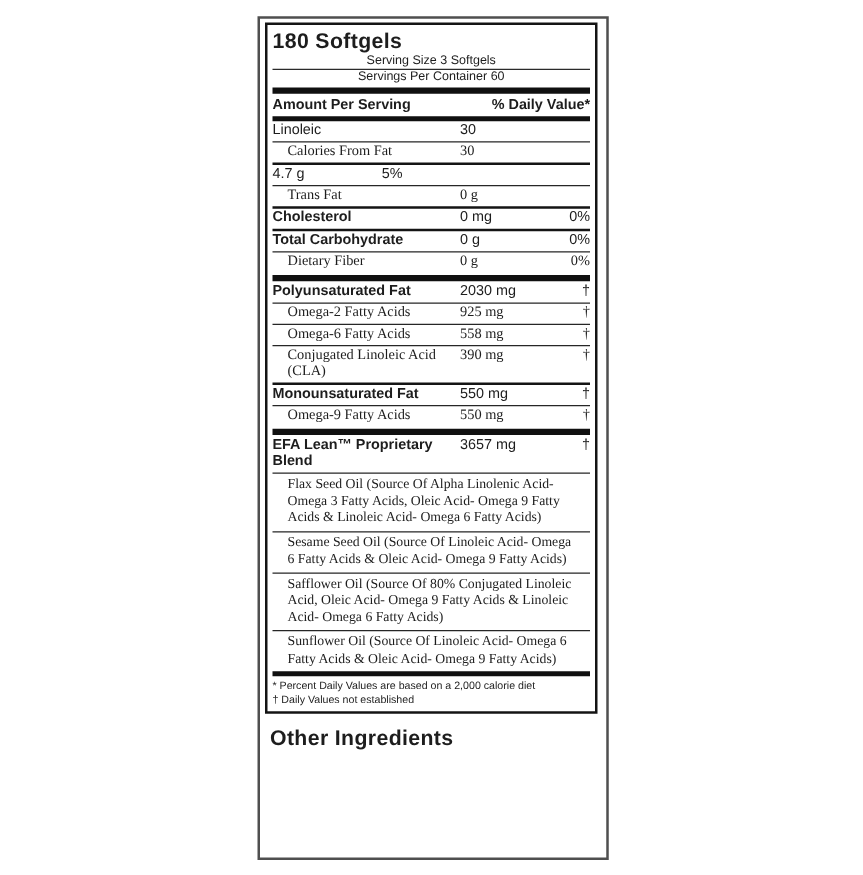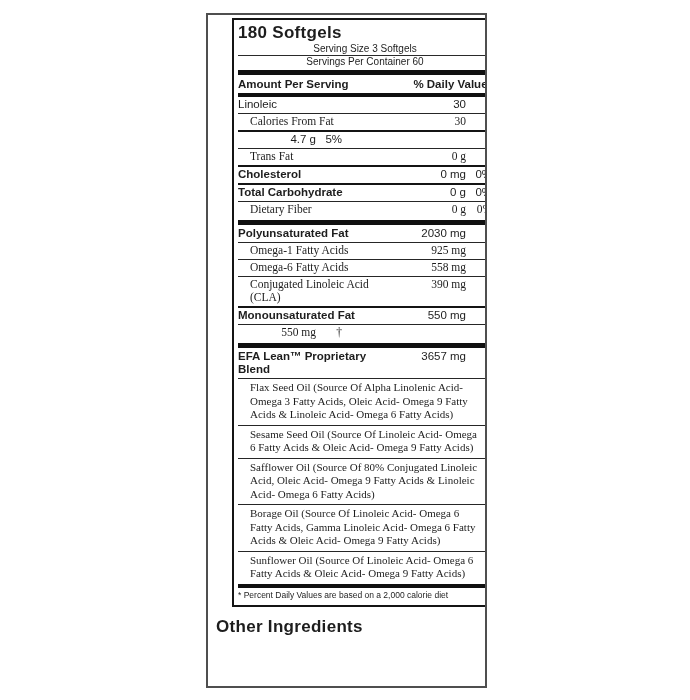--- a/index.html
+++ b/index.html
@@ -23,21 +23,20 @@
     background: #ffffff;
     padding: 3px 4px;
     overflow: hidden;
   }
   .facts-box {
     box-sizing: border-box;
     width: 266px;
     border: 2px solid #141414;
     padding: 2px 4px 3px 4px;
     background: #ffffff;
-    margin-left: 20px;
   }
   .title {
     font-size: 17px;
     font-weight: bold;
     line-height: 21px;
     letter-spacing: 0.3px;
   }
   .serv {
     font-size: 10px;
     line-height: 12px;
@@ -65,21 +64,21 @@
     font-size: 11.5px;
     line-height: 13px;
     padding: 1px 0 2px 0;
   }
   .row .lbl {
     flex: 1;
     white-space: pre-line;
   }
   .row.main .lbl { font-weight: bold; }
   .row.indent .lbl { padding-left: 12px; }
-  .amt { width: 78px; text-align: right; white-space: nowrap; }
+  .amt { width: 78px; white-space: nowrap; }
   .dv  { width: 26px; text-align: right; white-space: nowrap; }
   .bt1 { border-top: 1px solid #262626; font-family: Liberation Serif, serif; }
   .bt2 { border-top: 2px solid #141414; }
   .blend {
     font-size: 11px;
     line-height: 13.5px;
     padding: 2px 12px 3px 12px;
   }
   .footnotes {
     font-size: 8.5px;
@@ -152,63 +151,64 @@
     </div>
 
     <div class="bar bar5"></div>
 
     <div class="row main">
       <span class="lbl">Polyunsaturated Fat</span>
       <span class="amt">2030 mg</span>
       <span class="dv">†</span>
     </div>
     <div class="row indent bt1">
-      <span class="lbl">Omega-1 Fatty Acids</span>
+      <span class="lbl">Omega-2 Fatty Acids</span>
       <span class="amt">925 mg</span>
       <span class="dv">†</span>
     </div>
     <div class="row indent bt1">
       <span class="lbl">Omega-6 Fatty Acids</span>
       <span class="amt">558 mg</span>
       <span class="dv">†</span>
     </div>
     <div class="row indent bt1">
       <span class="lbl">Conjugated Linoleic Acid
 (CLA)</span>
       <span class="amt">390 mg</span>
       <span class="dv">†</span>
     </div>
     <div class="row main bt2">
       <span class="lbl">Monounsaturated Fat</span>
       <span class="amt">550 mg</span>
       <span class="dv">†</span>
     </div>
     <div class="row indent bt1">
+      <span class="lbl">Omega-9 Fatty Acids</span>
       <span class="amt">550 mg</span>
       <span class="dv">†</span>
     </div>
 
     <div class="bar bar5"></div>
 
     <div class="row main">
       <span class="lbl">EFA Lean™ Proprietary Blend</span>
       <span class="amt">3657 mg</span>
       <span class="dv">†</span>
     </div>
 
     <div class="blend bt1">Flax Seed Oil (Source Of Alpha Linolenic Acid- Omega 3 Fatty Acids, Oleic Acid- Omega 9 Fatty Acids &amp; Linoleic Acid- Omega 6 Fatty Acids)</div>
     <div class="blend bt1">Sesame Seed Oil (Source Of Linoleic Acid- Omega 6 Fatty Acids &amp; Oleic Acid- Omega 9 Fatty Acids)</div>
     <div class="blend bt1">Safflower Oil (Source Of 80% Conjugated Linoleic Acid, Oleic Acid- Omega 9 Fatty Acids &amp; Linoleic Acid- Omega 6 Fatty Acids)</div>
-    <div class="blend bt1">Borage Oil (Source Of Linoleic Acid- Omega 6 Fatty Acids, Gamma Linoleic Acid- Omega 6 Fatty Acids &amp; Oleic Acid- Omega 9 Fatty Acids)</div>
     <div class="blend bt1">Sunflower Oil (Source Of Linoleic Acid- Omega 6 Fatty Acids &amp; Oleic Acid- Omega 9 Fatty Acids)</div>
 
     <div class="bar bar4"></div>
 
     <div class="footnotes">
       <div>* Percent Daily Values are based on a 2,000 calorie diet</div>
+      <div>† Daily Values not established</div>
     </div>
 
   </div>
 
   <div class="other-ingredients">
     <div class="oi-heading">Other Ingredients</div>
 
   </div>
 
 </div>

